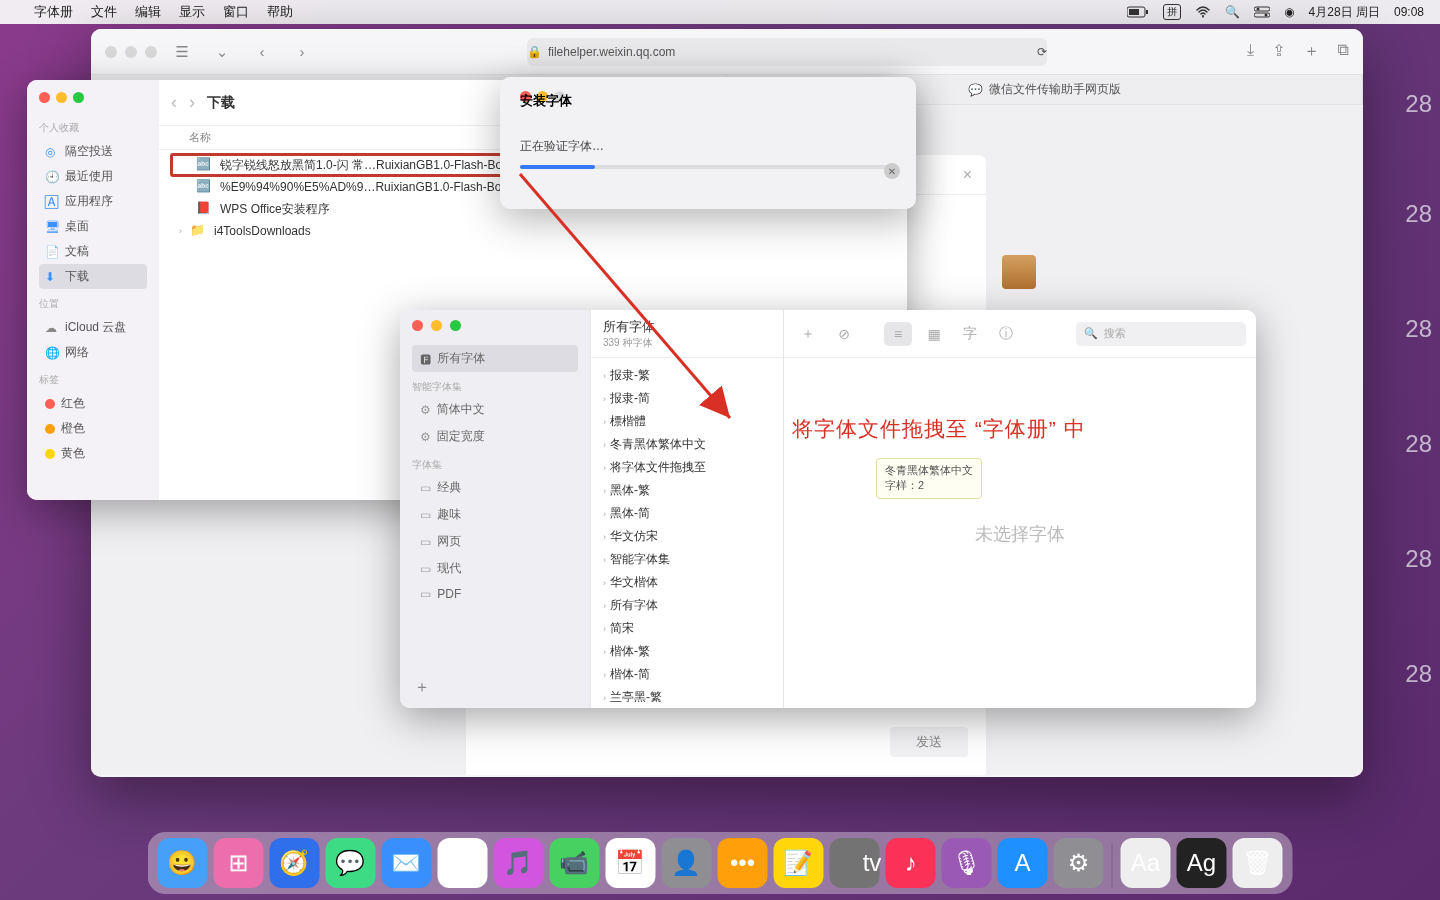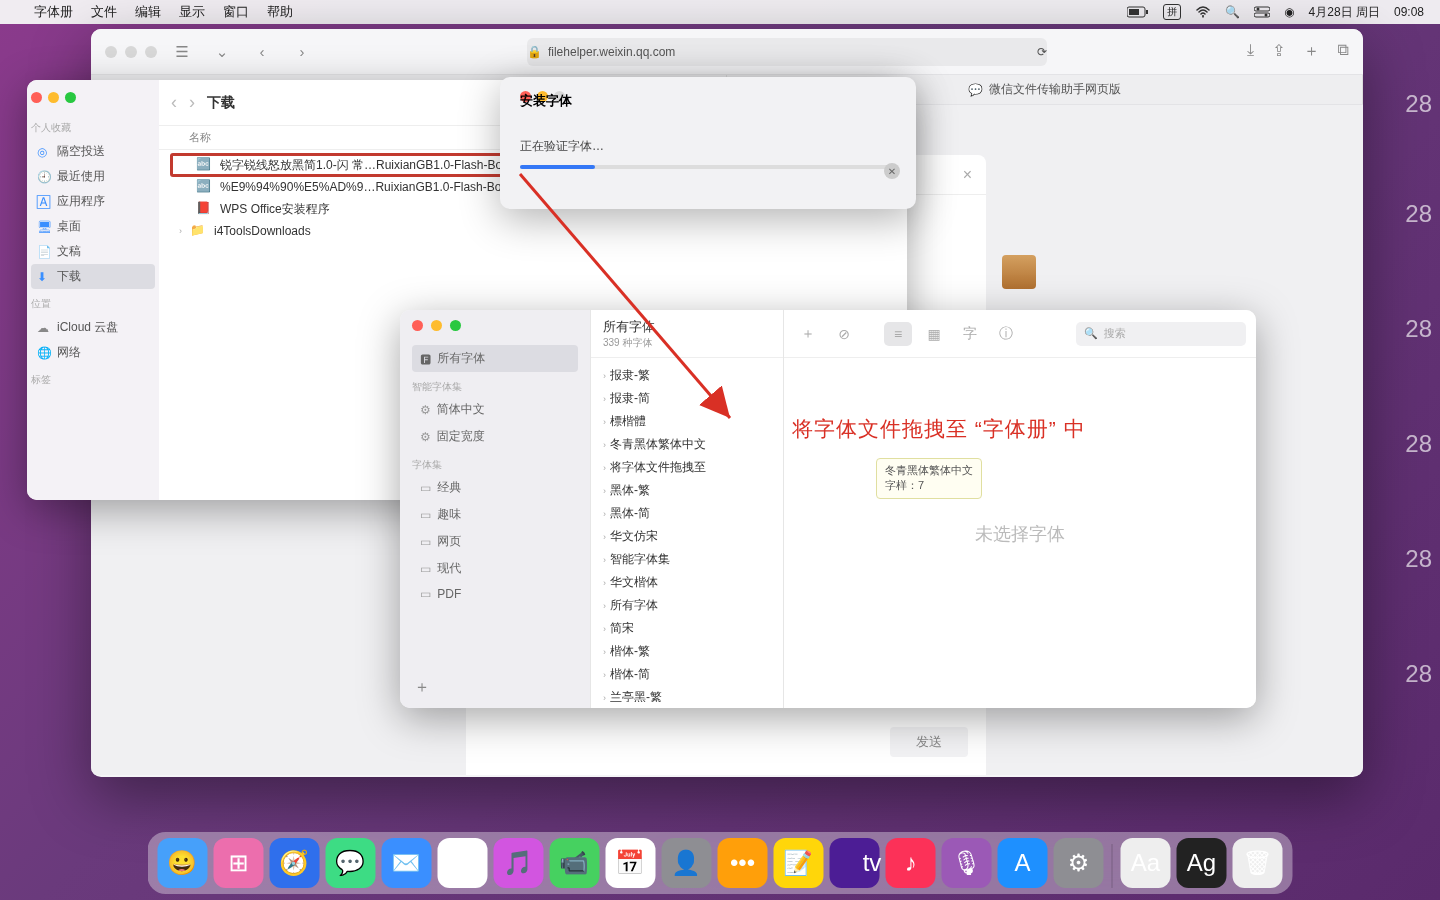--- a/index.html
+++ b/index.html
@@ -29,21 +29,21 @@
 
 .msg-panel{position:absolute;top:50px;left:375px;width:520px;height:620px;background:#fff;border-radius:8px 8px 0 0}
 .msg-head{height:40px;border-bottom:1px solid #eee;display:flex;align-items:center;padding:0 14px;font-size:13px}
 .msg-head .close{margin-left:auto;color:#aaa;font-size:16px}
 .msg-avatar{position:absolute;top:100px;right:-50px;width:34px;height:34px;border-radius:4px;background:linear-gradient(#d4a060,#b07030)}
 .msg-file{position:absolute;top:80px;left:50px;width:320px;font-size:12px;color:#333;display:flex;gap:16px}
 .msg-send{position:absolute;bottom:18px;right:18px;width:78px;height:30px;background:#f2f2f4;border-radius:4px;display:flex;align-items:center;justify-content:center;font-size:13px;color:#888}
 
 
 .finder{position:absolute;top:80px;left:27px;width:880px;height:420px;background:#fff;border-radius:10px;box-shadow:0 10px 40px rgba(0,0,0,.35);display:flex;overflow:hidden}
-.finder-side{width:132px;background:#f4f2f6;padding:12px 4px;font-size:12px;color:#666}
+.finder-side{width:132px;background:#f4f2f6;padding:12px 12px;font-size:12px;color:#666}
 .fs-traffic{display:flex;gap:6px;margin-bottom:18px}
 .fs-traffic span{width:11px;height:11px;border-radius:50%}
 .fs-traffic span:nth-child(1){background:#ff5f57}
 .fs-traffic span:nth-child(2){background:#febc2e}
 .fs-traffic span:nth-child(3){background:#28c840}
 .fs-label{font-size:10px;color:#aaa;margin:8px 0 4px}
 .fs-item{padding:4px 6px;border-radius:4px;display:flex;align-items:center;gap:6px;color:#555;font-size:12px}
 .fs-item.active{background:#dcdce2}
 .fs-ico{width:14px;height:14px;display:inline-block}
 .tag-dot{width:10px;height:10px;border-radius:50%;display:inline-block}
@@ -253,20 +253,34 @@
         <div class="fs-item">
           <span class="fs-ico" style="color:#888">☁</span>
           <span>iCloud 云盘</span>
         </div>
         <div class="fs-item">
           <span class="fs-ico" style="color:#888">🌐</span>
           <span>网络</span>
         </div>
       </div>
     <div class="fs-label">标签</div>
+    <div id="finder-tags">
+        <div class="fs-item">
+          <span class="tag-dot" style="background:#ff5f57"></span>
+          <span>红色</span>
+        </div>
+        <div class="fs-item">
+          <span class="tag-dot" style="background:#ff9f0a"></span>
+          <span>橙色</span>
+        </div>
+        <div class="fs-item">
+          <span class="tag-dot" style="background:#ffd60a"></span>
+          <span>黄色</span>
+        </div>
+      </div>
   </div>
   <div class="finder-main">
     <div class="finder-head">
       <span class="nav">‹</span>
       <span class="nav">›</span>
       <span class="title">下载</span>
       <div class="vbtns" style="color:#bbb;font-size:13px">▦ ☰</div>
     </div>
     <div class="finder-colhead">
         <span>名称</span>
@@ -438,21 +452,21 @@
       <div class="fb-tbtn">ⓘ</div>
       <div class="fb-search">
         <span>🔍</span>
         <span>搜索</span>
       </div>
     </div>
     <div class="fb-empty">未选择字体</div>
   </div>
   <div class="fb-tip">
     <div>冬青黑体繁体中文</div>
-    <div>字样：7</div>
+    <div>字样：2</div>
   </div>
 </div>
 
 <svg class="ann-arrow">
   <defs>
       <marker id="ah" markerWidth="12" markerHeight="12" refX="10" refY="5" orient="auto">
         <path d="M0,0 L10,5 L0,10 z" fill="#d93025"></path>
       </marker>
     </defs>
   <line x1="20" y1="6" x2="230" y2="250" stroke="#d93025" stroke-width="3" marker-end="url(#ah)"></line>
@@ -465,21 +479,21 @@
     <div class="app" style="background: rgb(47, 111, 236);">🧭</div>
     <div class="app" style="background: rgb(61, 220, 132);">💬</div>
     <div class="app" style="background: rgb(58, 143, 255);">✉️</div>
     <div class="app" style="background: rgb(255, 255, 255);">🗺</div>
     <div class="app" style="background: rgb(210, 85, 224);">🎵</div>
     <div class="app" style="background: rgb(70, 209, 96);">📹</div>
     <div class="app" style="background: rgb(255, 255, 255);">📅</div>
     <div class="app" style="background: rgb(142, 142, 147);">👤</div>
     <div class="app" style="background: rgb(255, 159, 10);">•••</div>
     <div class="app" style="background: rgb(255, 214, 10);">📝</div>
-    <div class="app" style="background: #4c1d95; padding-left: 35px;">tv</div>
+    <div class="app" style="background: #737373; padding-left: 35px;">tv</div>
     <div class="app" style="background: rgb(252, 49, 88);">♪</div>
     <div class="app" style="background: rgb(155, 89, 182);">🎙</div>
     <div class="app" style="background: rgb(30, 144, 255);">A</div>
     <div class="app" style="background: rgb(142, 142, 147);">⚙</div>
     <div class="sep"></div>
     <div class="app" style="background: rgb(238, 238, 238);">Aa</div>
     <div class="app" style="background: rgb(34, 34, 34);">Ag</div>
     <div class="app" style="background: rgb(238, 238, 238);">🗑</div>
   </div>
 

